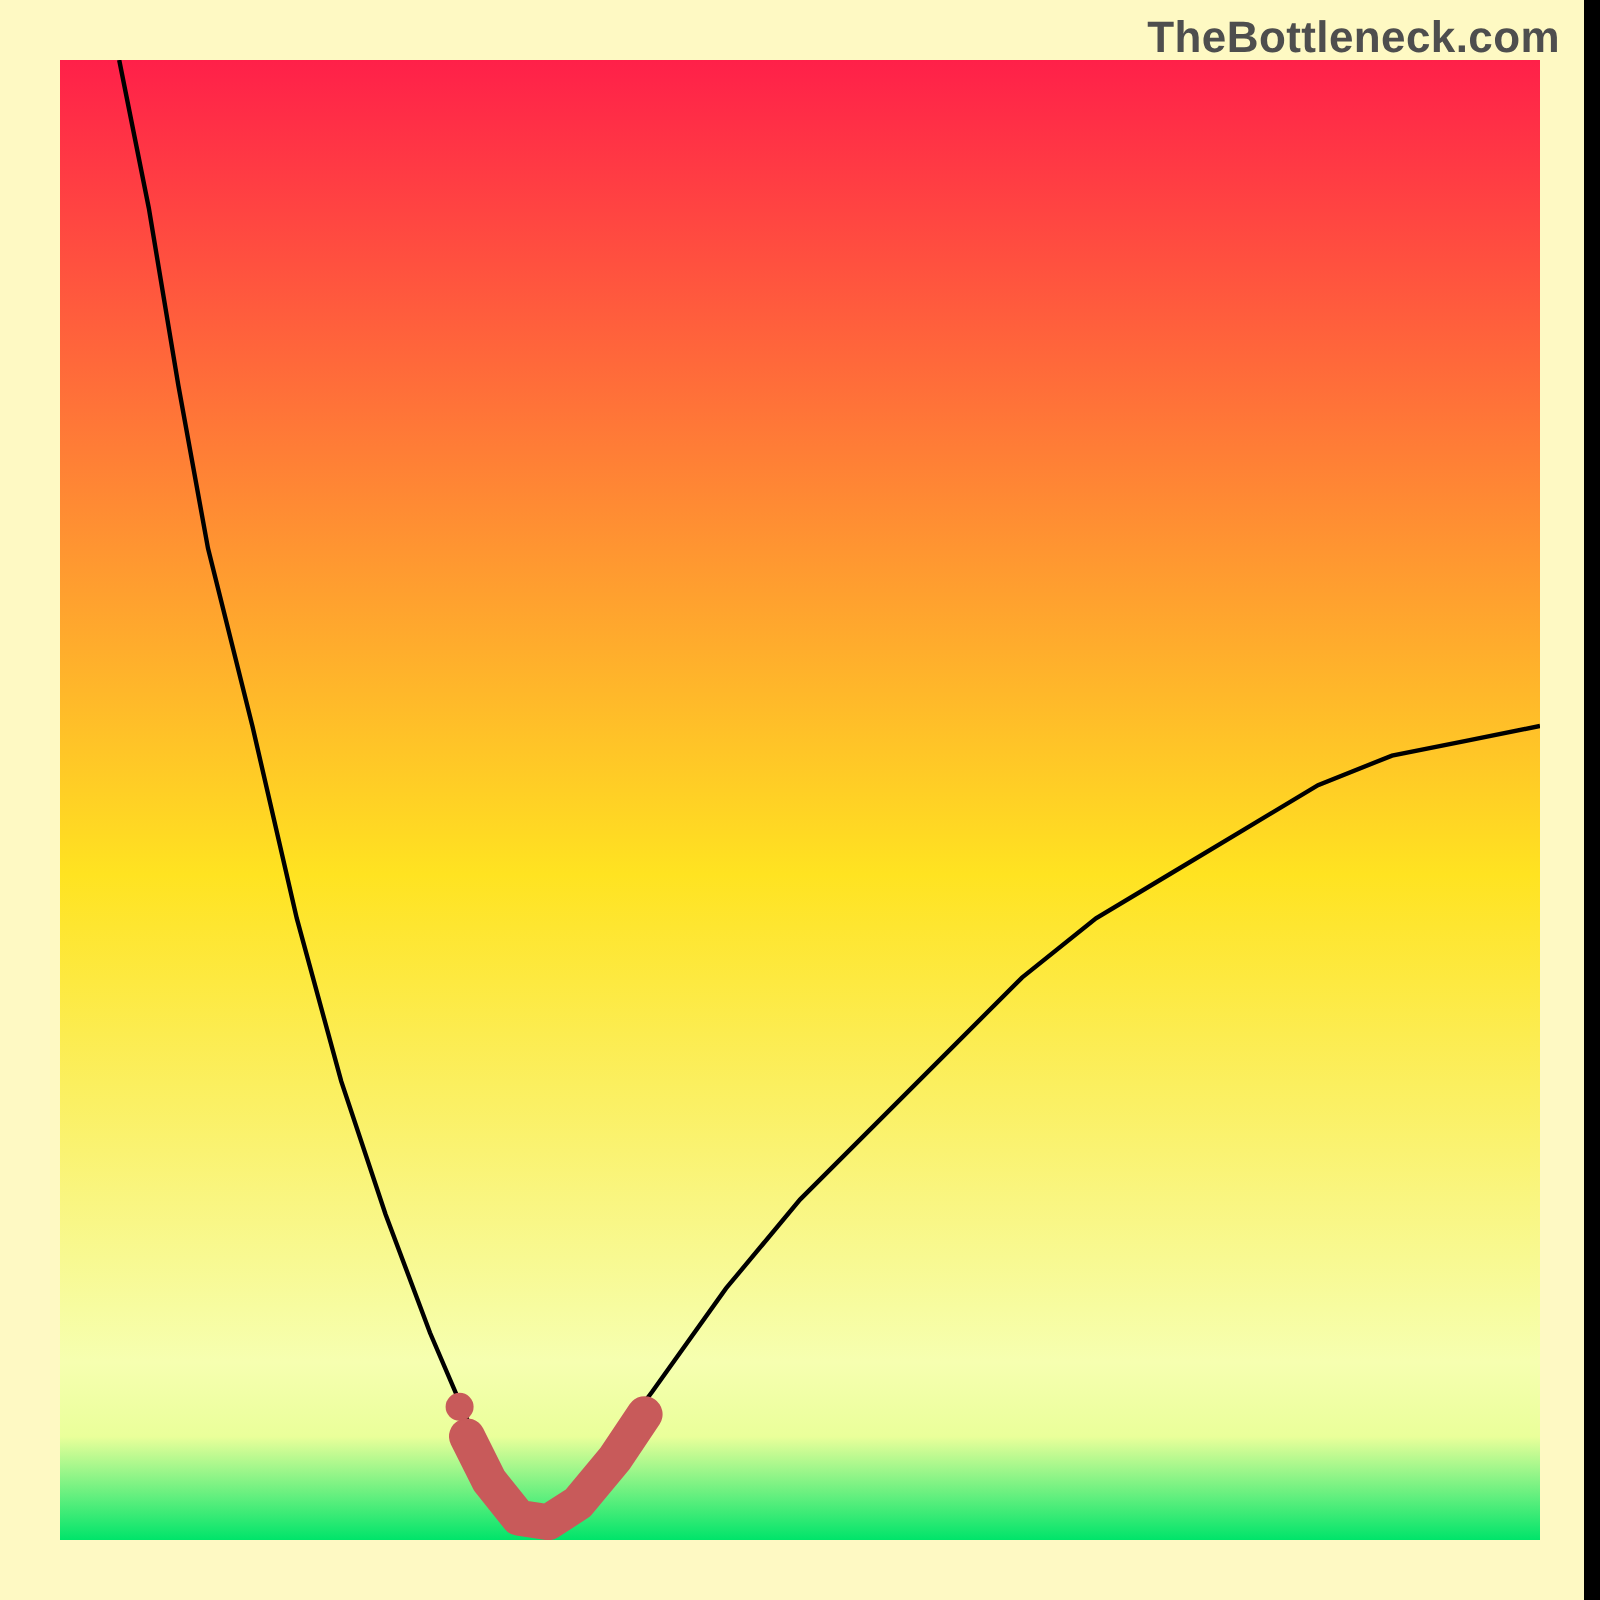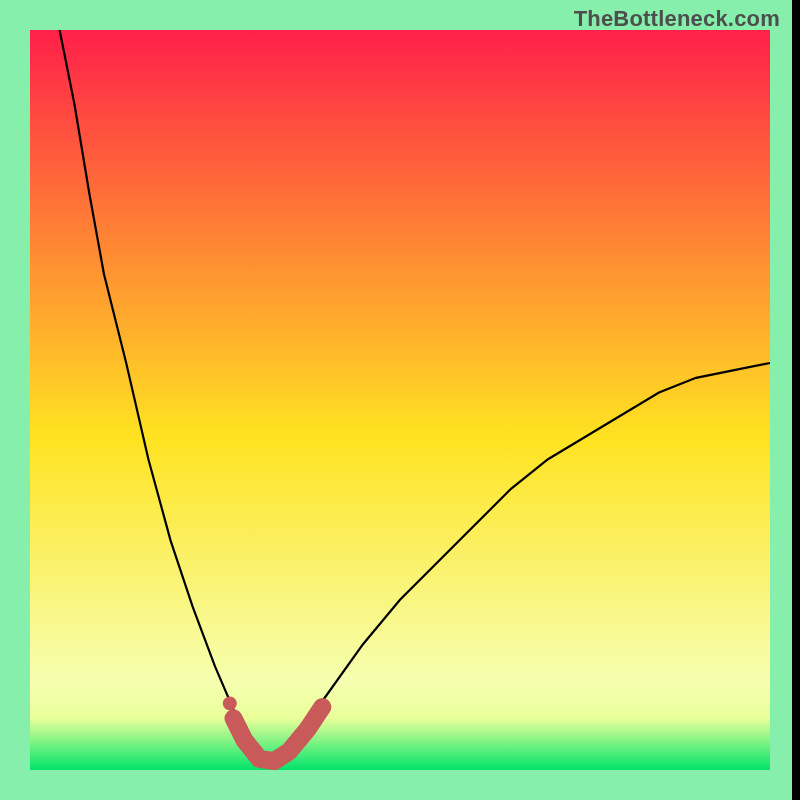--- a/index.html
+++ b/index.html
@@ -8,21 +8,21 @@
     width: 800px;
     height: 800px;
     background: #000;
     overflow: hidden;
     font-family: Arial, Helvetica, sans-serif;
   }
   .frame {
     position: absolute;
     left: 0; top: 0;
     width: 792px; height: 800px;
-    background: #86efac;
+    background: #fef9c3;
   }
   .plot {
     position: absolute;
     left: 30px;
     top: 30px;
     width: 740px;
     height: 740px;
     overflow: hidden;
   }
   .watermark {

